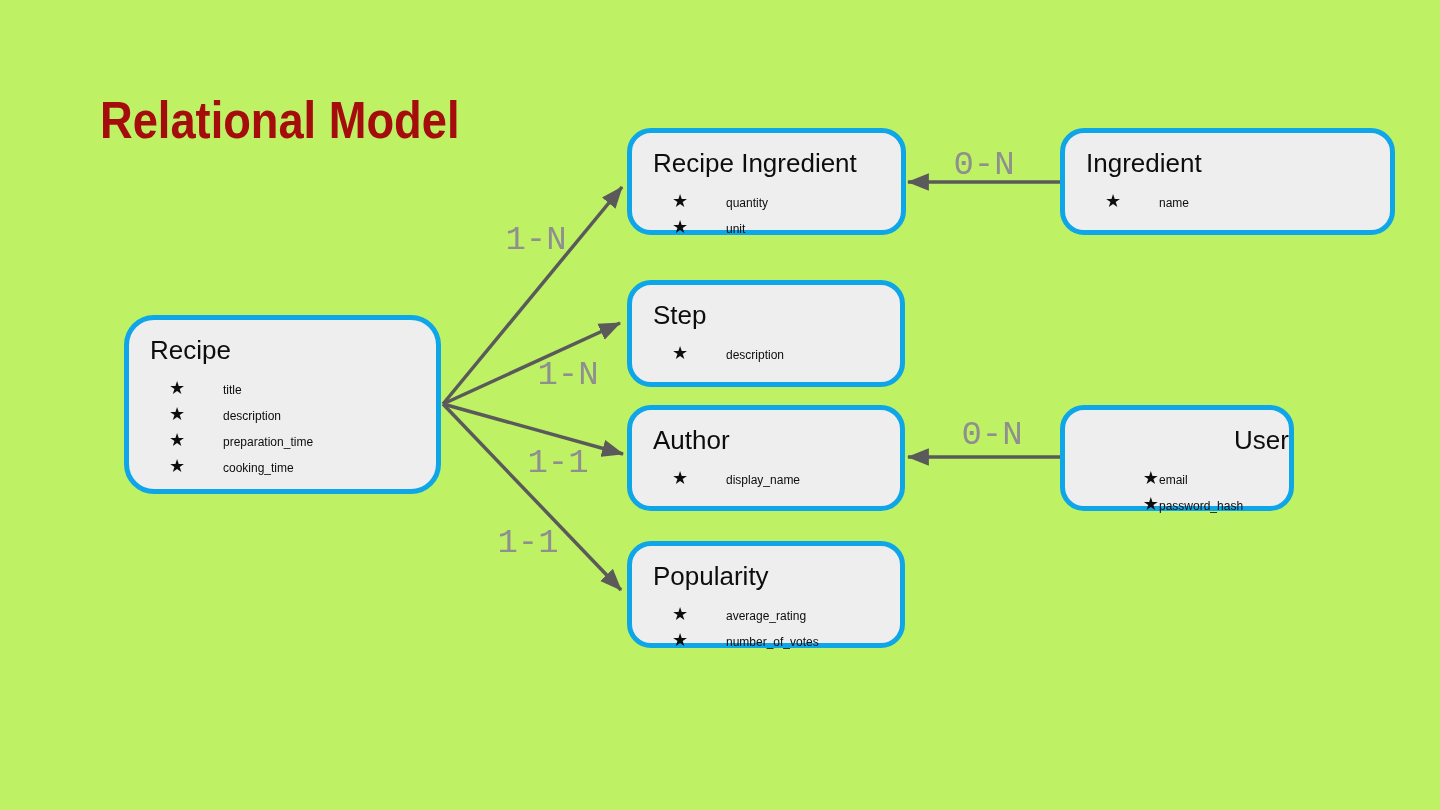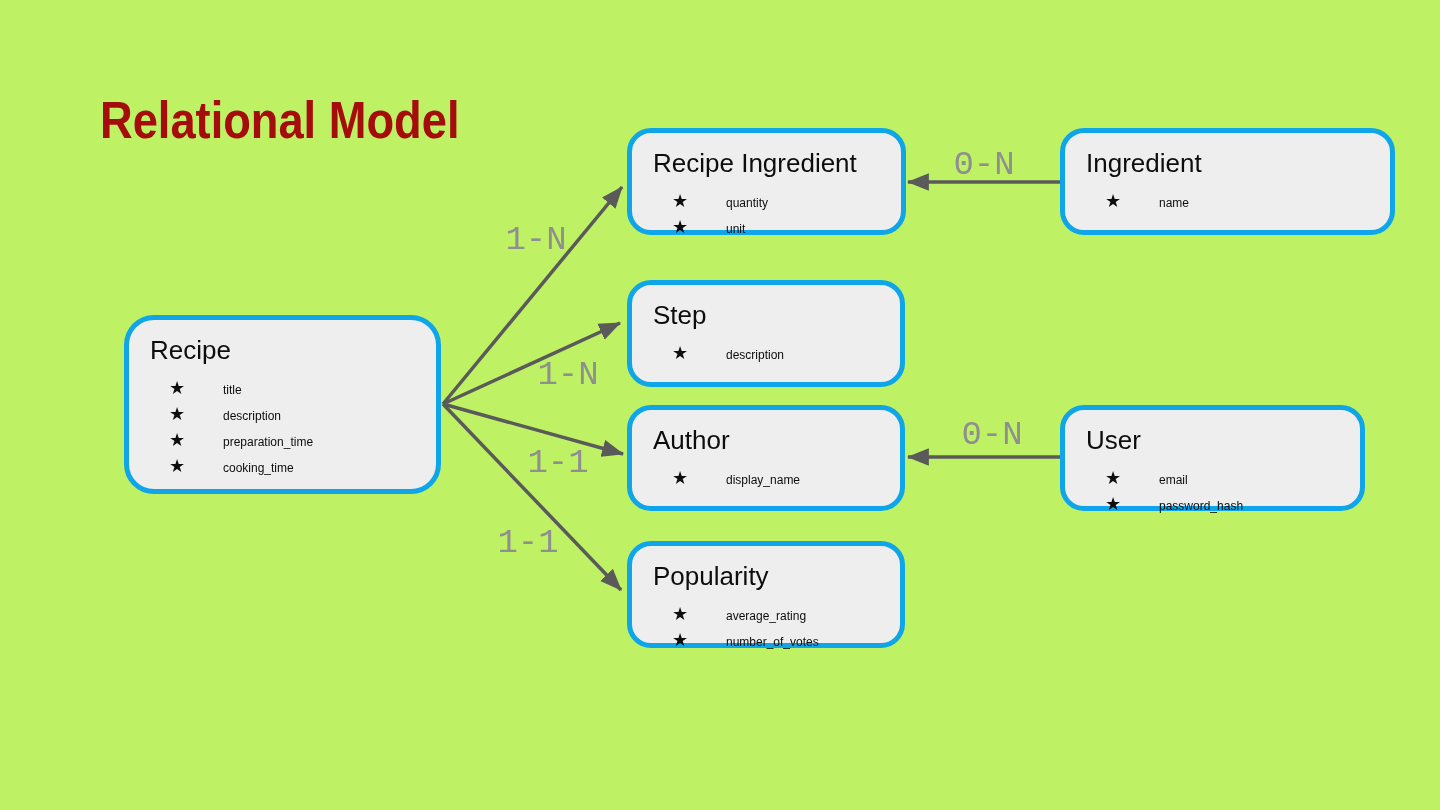--- a/index.html
+++ b/index.html
@@ -60,21 +60,21 @@
     font-size: 18px;
   }
   .field-label { font-size: 12px; }
 
   .box-recipe            { left: 124px;  top: 315px; width: 317px; height: 179px; border-radius: 30px; }
   .box-recipe-ingredient { left: 627px;  top: 128px; width: 279px; height: 107px; }
   .box-step              { left: 627px;  top: 280px; width: 278px; height: 107px; }
   .box-author            { left: 627px;  top: 405px; width: 278px; height: 106px; }
   .box-popularity        { left: 627px;  top: 541px; width: 278px; height: 107px; }
   .box-ingredient        { left: 1060px; top: 128px; width: 335px; height: 107px; }
-  .box-user              { left: 1060px; top: 405px; width: 305px; height: 106px; }
+  .box-user              { left: 1060px; top: 405px; width: 234px; height: 106px; text-align: right; }
 </style>
 </head>
 <body>
 
 <div class="canvas">
 
   <div class="page-title">Relational Model</div>
 
   <svg class="lines-layer" viewBox="0 0 1440 810" xmlns="http://www.w3.org/2000/svg">
     <defs>

